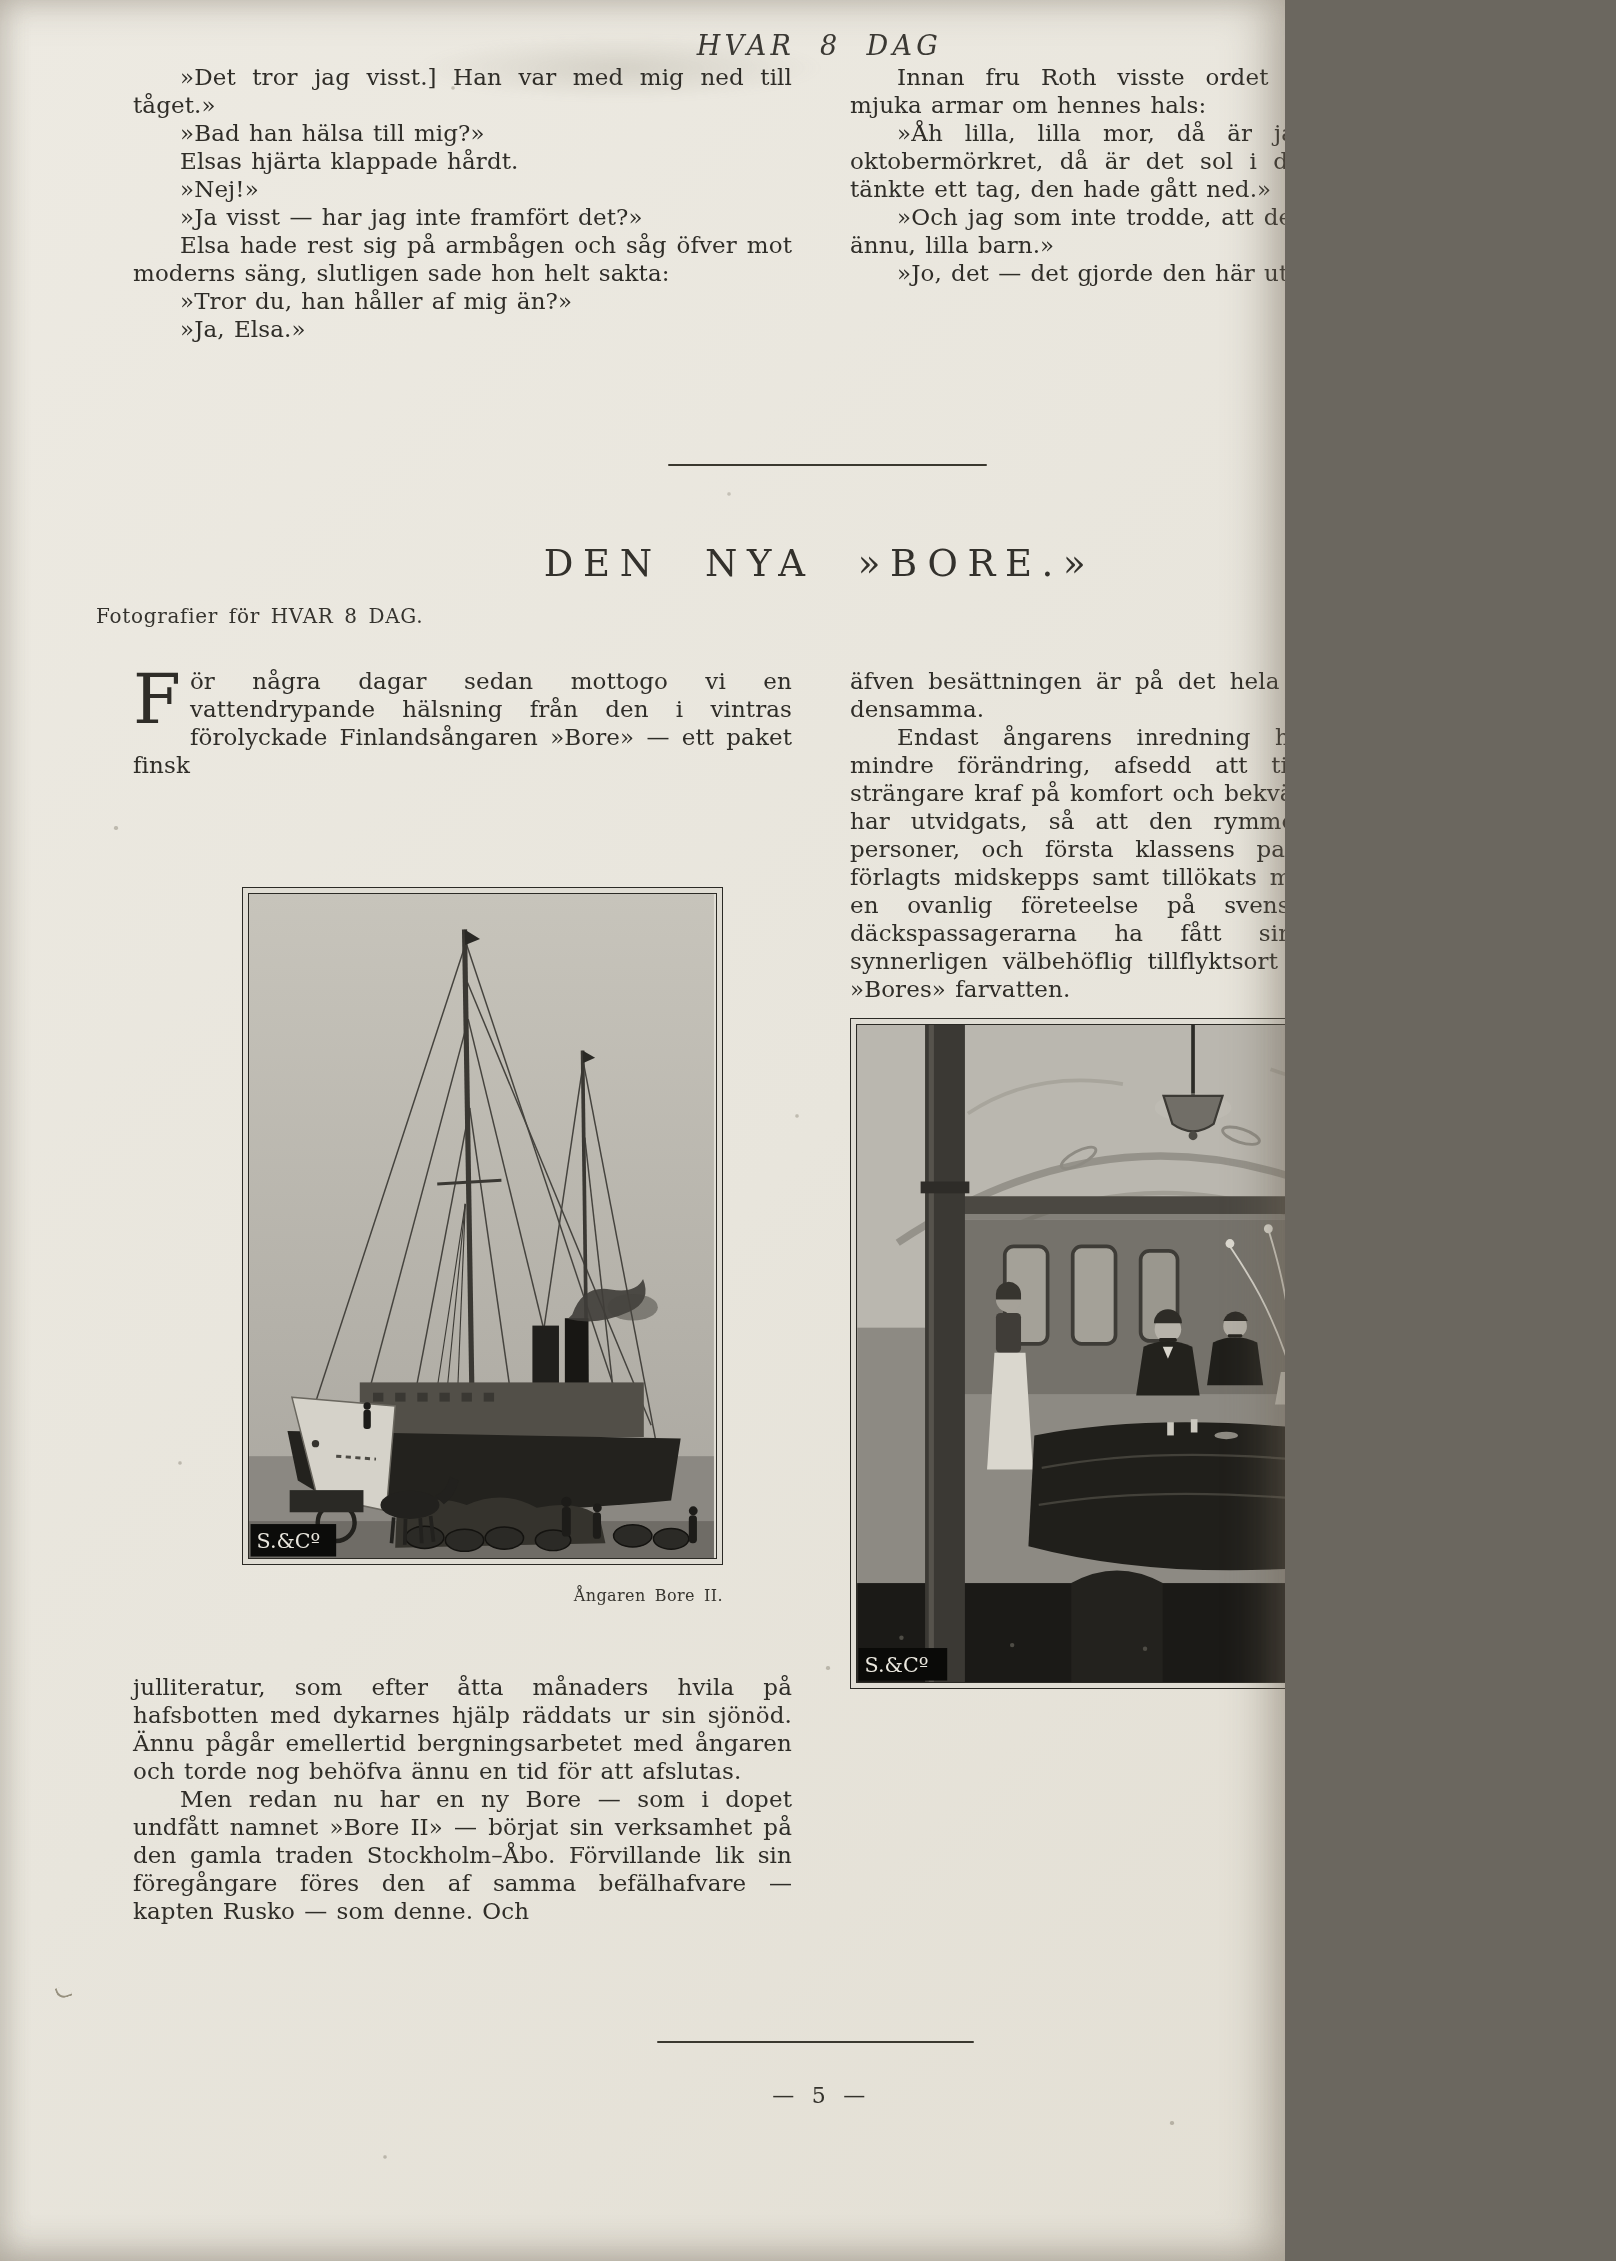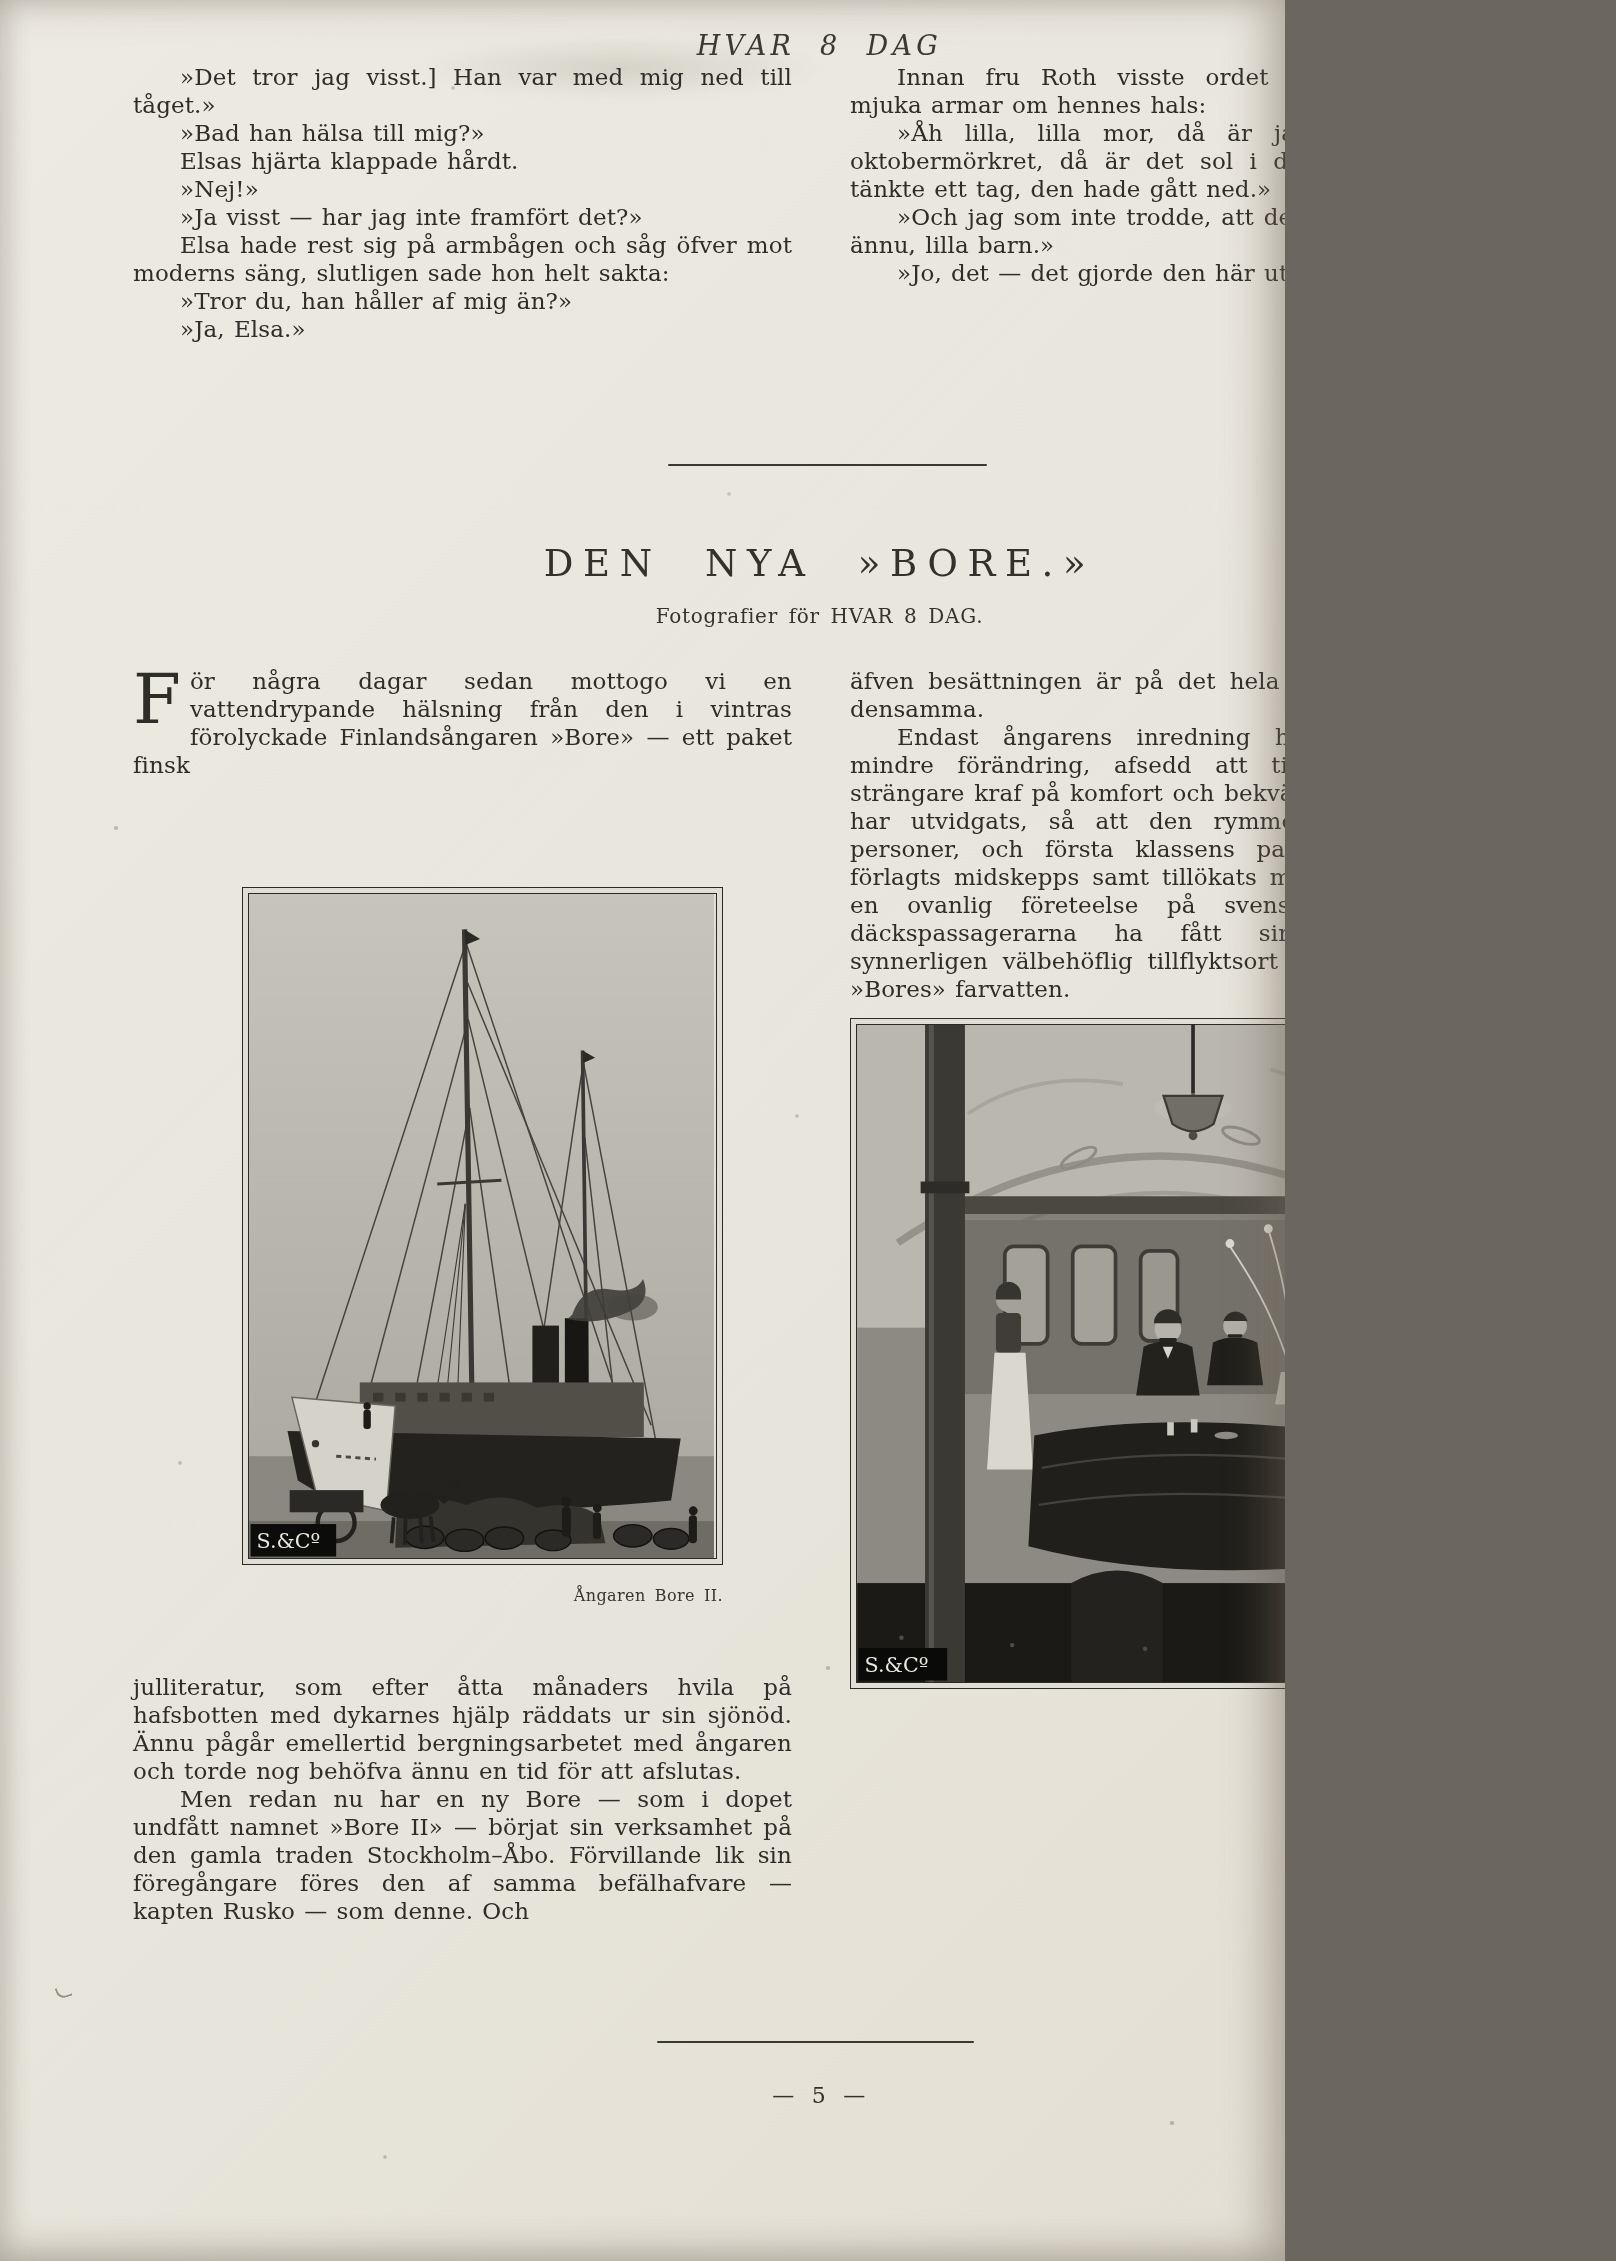--- a/index.html
+++ b/index.html
@@ -69,21 +69,21 @@
   .rule{
     position:absolute;height:2.2px;background:#3a382f;border-radius:1.5px;
   }
   .rule-mid{left:668px;top:464px;width:319px;}
   .rule-bottom{left:657px;top:2041px;width:317px;}
   .headline{
     position:absolute;left:96px;top:542px;width:1447px;text-align:center;
     font-size:37px;letter-spacing:9.6px;word-spacing:22px;color:#33312c;
   }
   .subhead{
-    position:absolute;left:96px;top:604px;width:1447px;text-align:center;
+    position:absolute;left:96px;top:604px;width:1447px;text-align:left;
     font-size:20px;letter-spacing:0.7px;word-spacing:3.7px;color:#35332e;
   }
   .article-left{left:133px;top:667px;}
   .article-right{left:850px;top:667px;}
   .dropcap{
     float:left;font-size:69px;line-height:53px;
     padding:5.9px 8.9px 0 0;color:#2f2d28;
   }
   .photo{
     border:1.5px solid #2b2a25;background:#e0ddd4;padding:5.2px;

